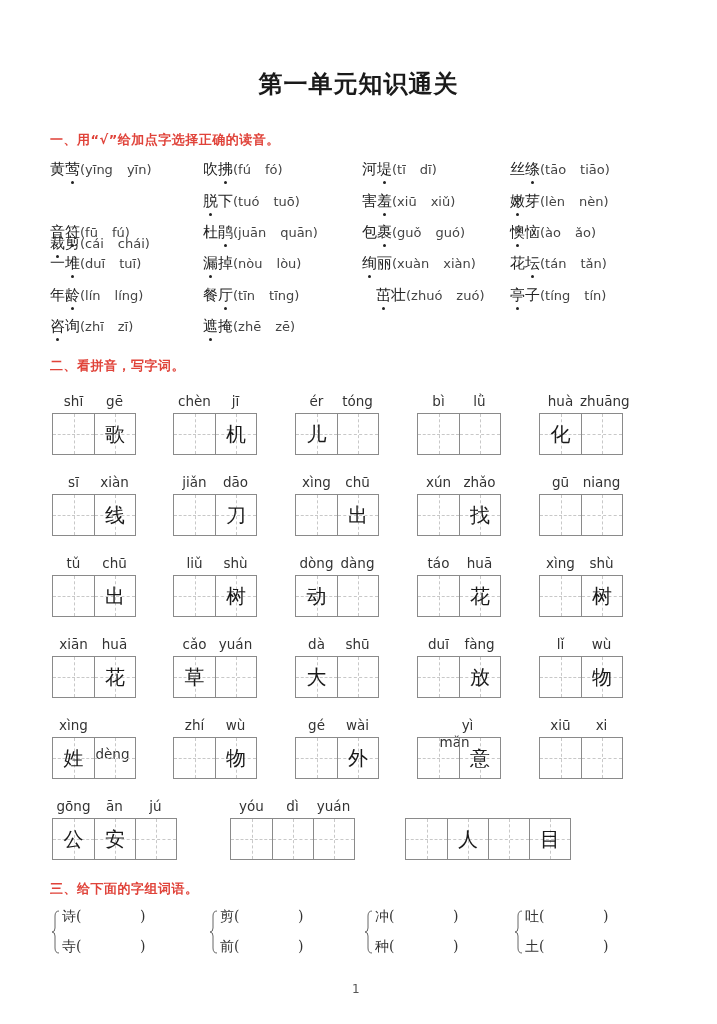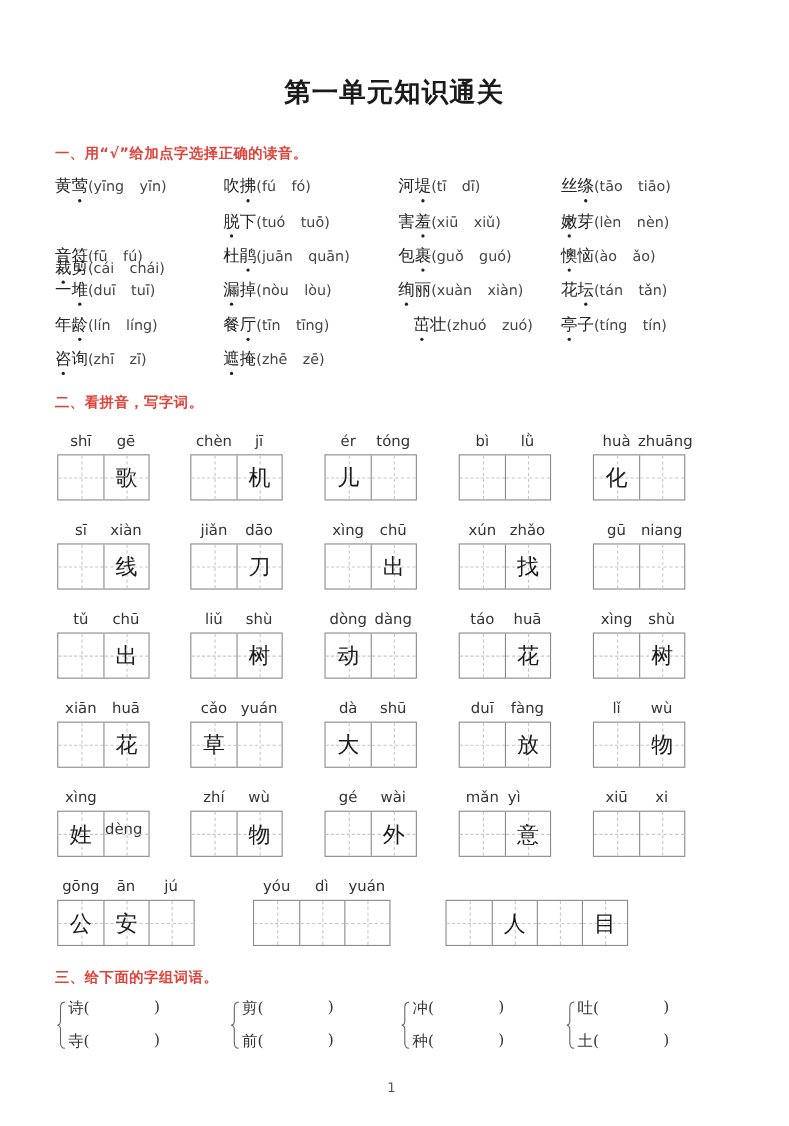--- a/index.html
+++ b/index.html
@@ -338,21 +338,21 @@
       </div>
       <div class="boxrow" style="width: 84px;">
         <div class="cell"></div>
         <div class="cell">
           <span class="ch">外</span>
         </div>
       </div>
     </div>
     <div class="group" style="left: 417px; top: 717px; width: 84px; height: 64px;">
       <div class="pinyin-row" style="width: 84px;">
-        <span style="left: 0px; width: 43px;">mǎn</span>
+        <span style="left: 16px; width: 43px; margin-top: 17px;">mǎn</span>
         <span style="left: 29px; width: 43px;">yì</span>
       </div>
       <div class="boxrow" style="width: 84px;">
         <div class="cell"></div>
         <div class="cell">
           <span class="ch">意</span>
         </div>
       </div>
     </div>
     <div class="group" style="left: 539px; top: 717px; width: 84px; height: 64px;">

